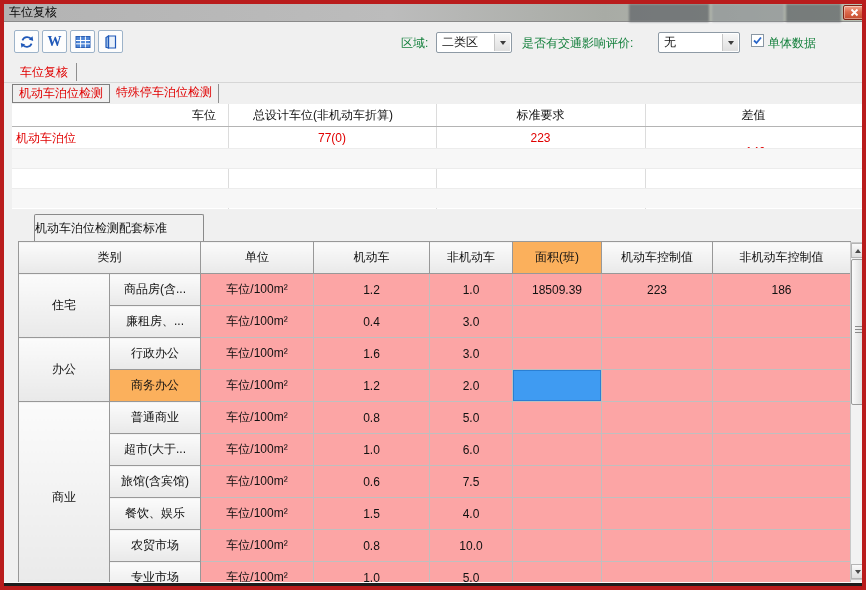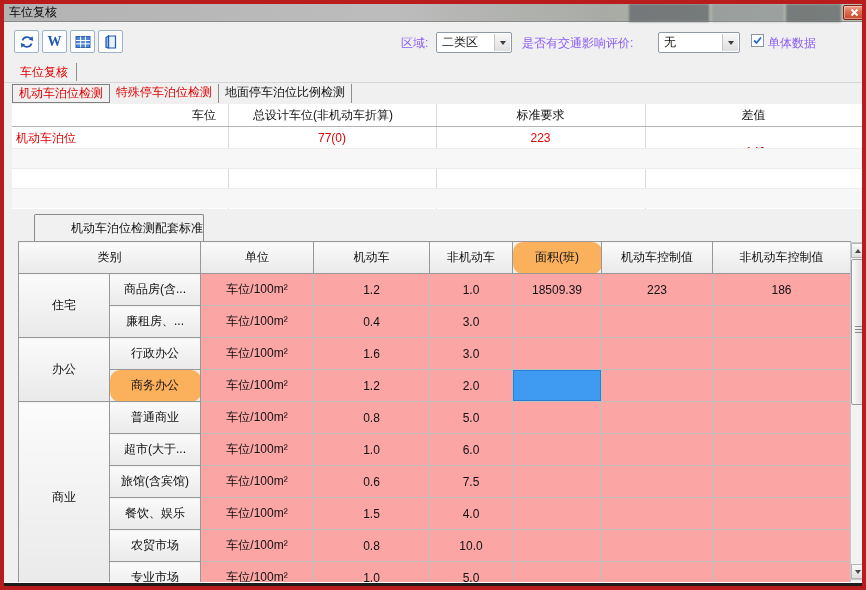--- a/index.html
+++ b/index.html
@@ -23,21 +23,21 @@
                border:1px solid #7e2313; border-radius:2px;
                box-shadow:inset 0 0 0 1px rgba(255,255,255,.4);
                display:flex; align-items:center; justify-content:center; }
 
   
   .tool-btn { position:absolute; top:26px; width:25px; height:23px; background:#fdfdfd;
               border:1px solid #9db3c9; border-radius:2px;
               display:flex; align-items:center; justify-content:center; }
   .w-glyph { color:#1f58b8; font-weight:bold; font-family:"Liberation Serif",serif; font-size:14px; }
 
-  .lbl { position:absolute; line-height:16px; color:#8b5cf6; }
+  .lbl { position:absolute; line-height:16px; color:#15803d; }
   .combo { position:absolute; height:21px; background:#fff; border:1px solid #8e9aa5;
            border-radius:2px; }
   .combo .val { position:absolute; left:5px; top:0; line-height:19px; }
   .combo .arr { position:absolute; right:1px; top:1px; bottom:1px; width:16px;
                 background:linear-gradient(#f7f7f7,#dfdfdf); border-left:1px solid #c6c6c6;
                 display:flex; align-items:center; justify-content:center; }
   .tri-down { width:0; height:0; border:3.5px solid transparent; border-top:4.5px solid #3c3c3c; margin-top:4px; }
   .checkbox { position:absolute; width:13px; height:13px; background:#fff;
               border:1px solid #8a97a3; display:flex; align-items:center; justify-content:center; }
 
@@ -55,28 +55,28 @@
   .summary { position:absolute; left:8px; top:100px; width:850px; height:105px; background:#fff; }
   .sum-vline { position:absolute; top:0; width:1px; height:105px; background:#dcdcdc; }
   .sum-hline { position:absolute; left:0; width:850px; height:1px; background:#ececec; }
   .sum-hdr-line { position:absolute; left:0; top:22px; width:850px; height:1px; background:#b4b4b4; }
   .sum-cell { position:absolute; line-height:22px; text-align:center; overflow:hidden; white-space:nowrap; }
   .stripe { position:absolute; left:0; width:850px; height:20px; background:#f7f7f7; }
 
   
   .std-tab { position:absolute; left:30px; top:210px; width:170px; height:27px;
              background:#f1f1f1; border:1px solid #8a8a8a; border-bottom:none;
-             border-radius:2px 2px 0 0; text-align:right; line-height:26px; }
+             border-radius:2px 2px 0 0; text-align:left; line-height:26px; }
   .std-wrap { position:absolute; left:14px; top:237px; width:849px; height:341px; overflow:hidden; }
   table.std { border-collapse:collapse; table-layout:fixed; width:832px; border:1px solid #767676; }
   table.std th, table.std td { border:1px solid #bfbfbf; height:32px; padding:0 2px;
              text-align:center; font-weight:normal; overflow:hidden; white-space:nowrap; font-size:12px; }
   table.std th.lab { background:linear-gradient(#fbfbfb,#e9e9e9); border:1px solid #989898;margin-top:8px; }
   table.std td { background:#fca5a5; }
-  .hl { background:#fbb05c !important;border-radius:10px; }
+  .hl { background:#fbb05c !important; }
   .sel-cell { background:#3f9bf2 !important; box-shadow:inset 0 0 0 1px #2a7fd4; }
 
   
   .sb { position:absolute; left:832px; top:1px; width:16px; height:338px;
         background:#f2f2f2; border:1px solid #c8c8c8; }
   .sb-btn { position:absolute; left:0; width:14px; height:15px;
             background:linear-gradient(#fafafa,#dedede); border:1px solid #b5b5b5;
             display:flex; align-items:center; justify-content:center; }
   .sb-up { top:0; } .sb-down { bottom:0; }
   .tri-up-s { width:0; height:0; border:3px solid transparent; border-bottom:4px solid #4a4a4a; margin-bottom:3px; }
@@ -155,21 +155,20 @@
   <span class="lbl" style="left:764px; top:31px">单体数据</span>
 
   <div class="main-tab-row">
     <span class="main-tab">车位复核</span>
   </div>
   <div class="tab-underline"></div>
 
   <div class="sub-tab-row">
     <span class="sub-tab sel red">机动车泊位检测</span>
     <span class="sub-tab red">特殊停车泊位检测</span>
-    <span class="sub-tab">地面停车泊位比例检测</span>
   </div>
 
   <div class="summary">
     <div class="sum-vline" style="left:216px"></div>
     <div class="sum-vline" style="left:424px"></div>
     <div class="sum-vline" style="left:633px"></div>
 
     <span class="sum-cell" style="left:4px; top:0; width:200px; text-align:right">车位</span>
     <span class="sum-cell" style="left:207px; top:0; width:208px">总设计车位(非机动车折算)</span>
     <span class="sum-cell" style="left:633px; top:0; width:217px">差值</span>

